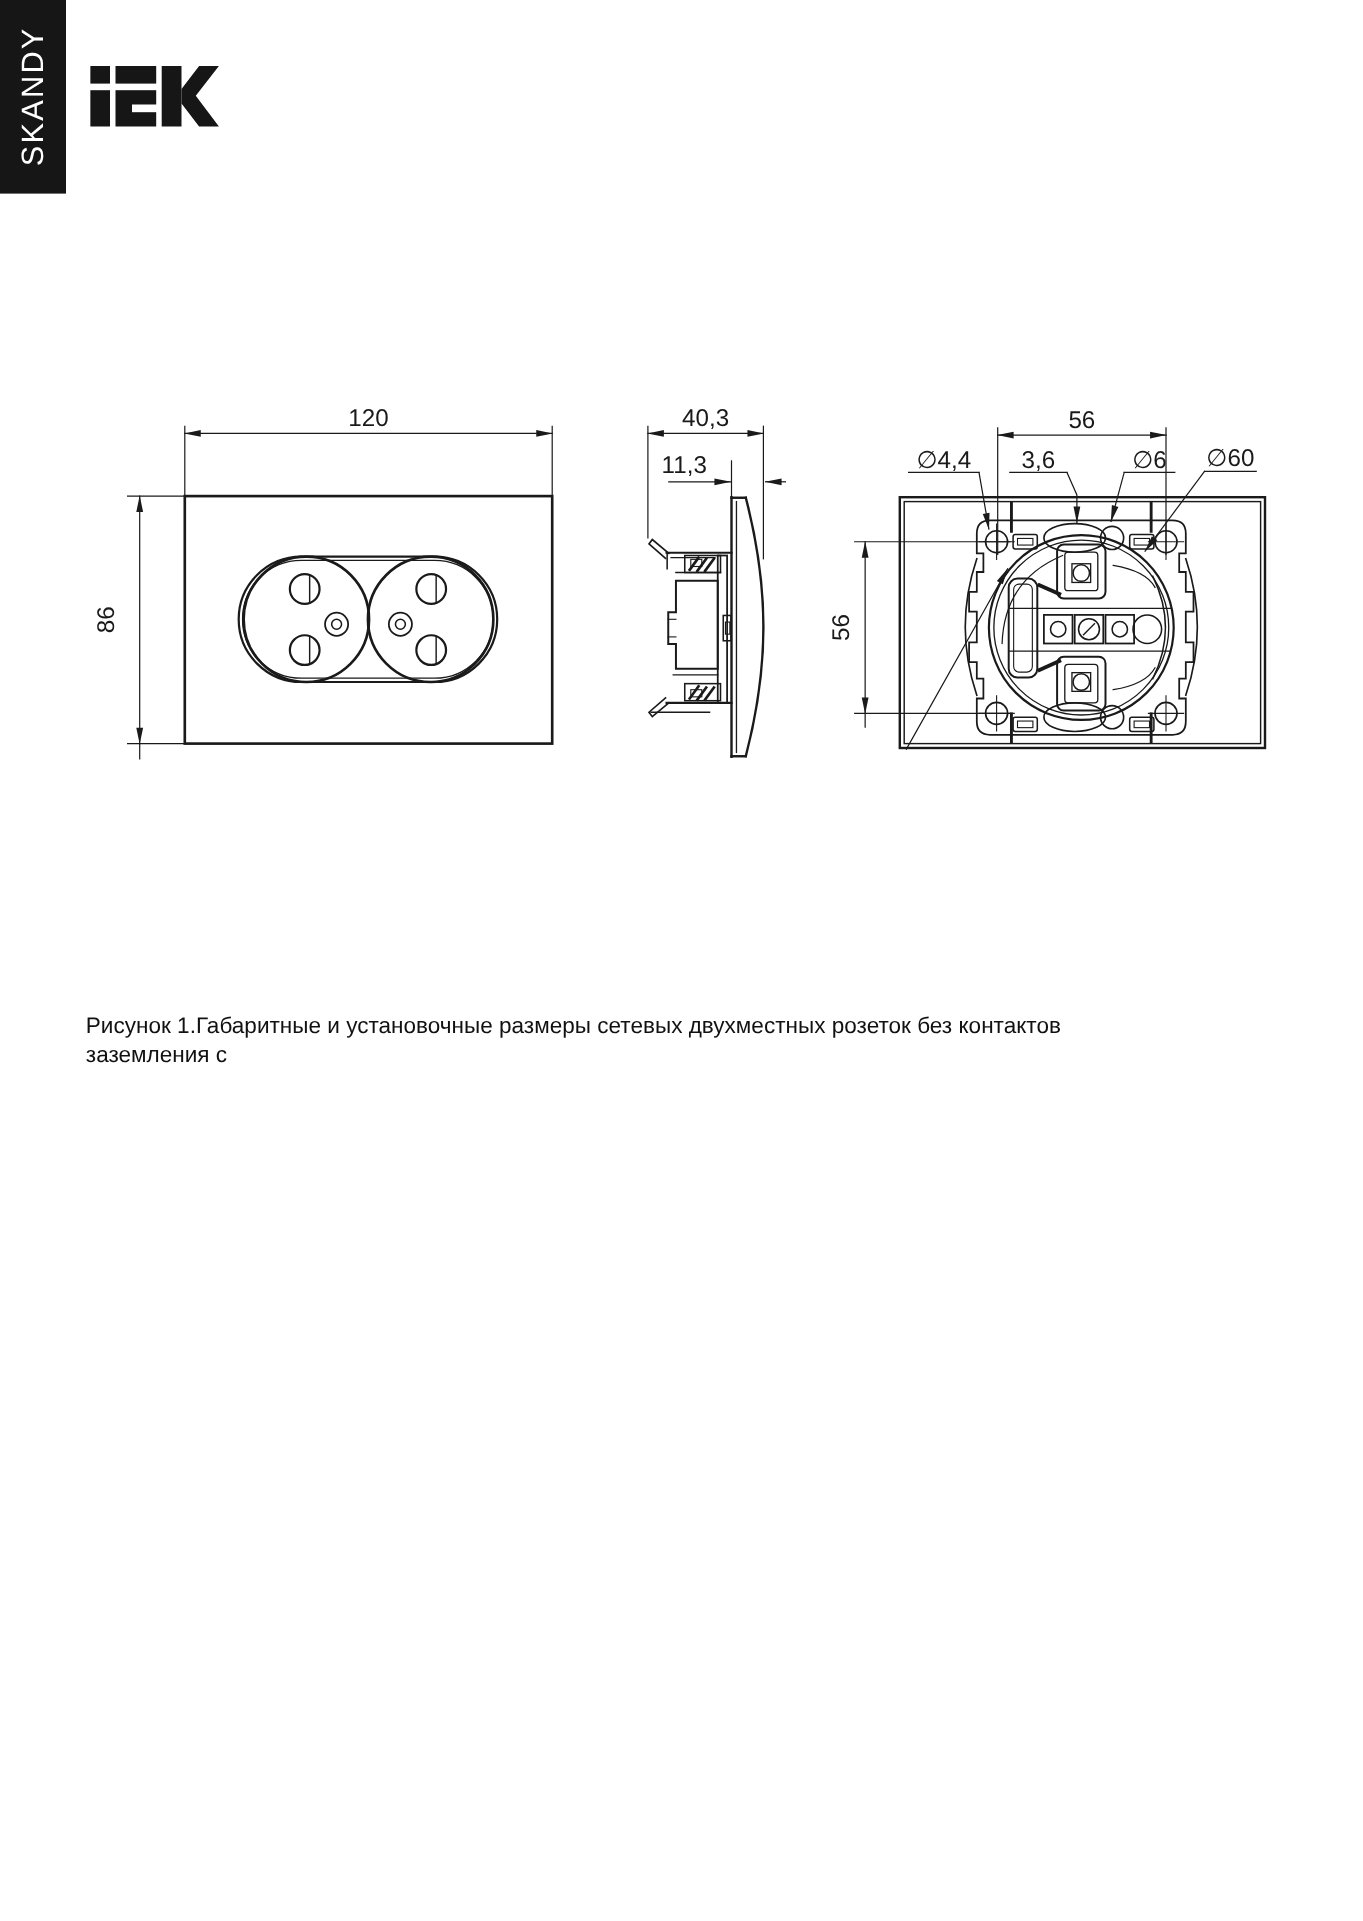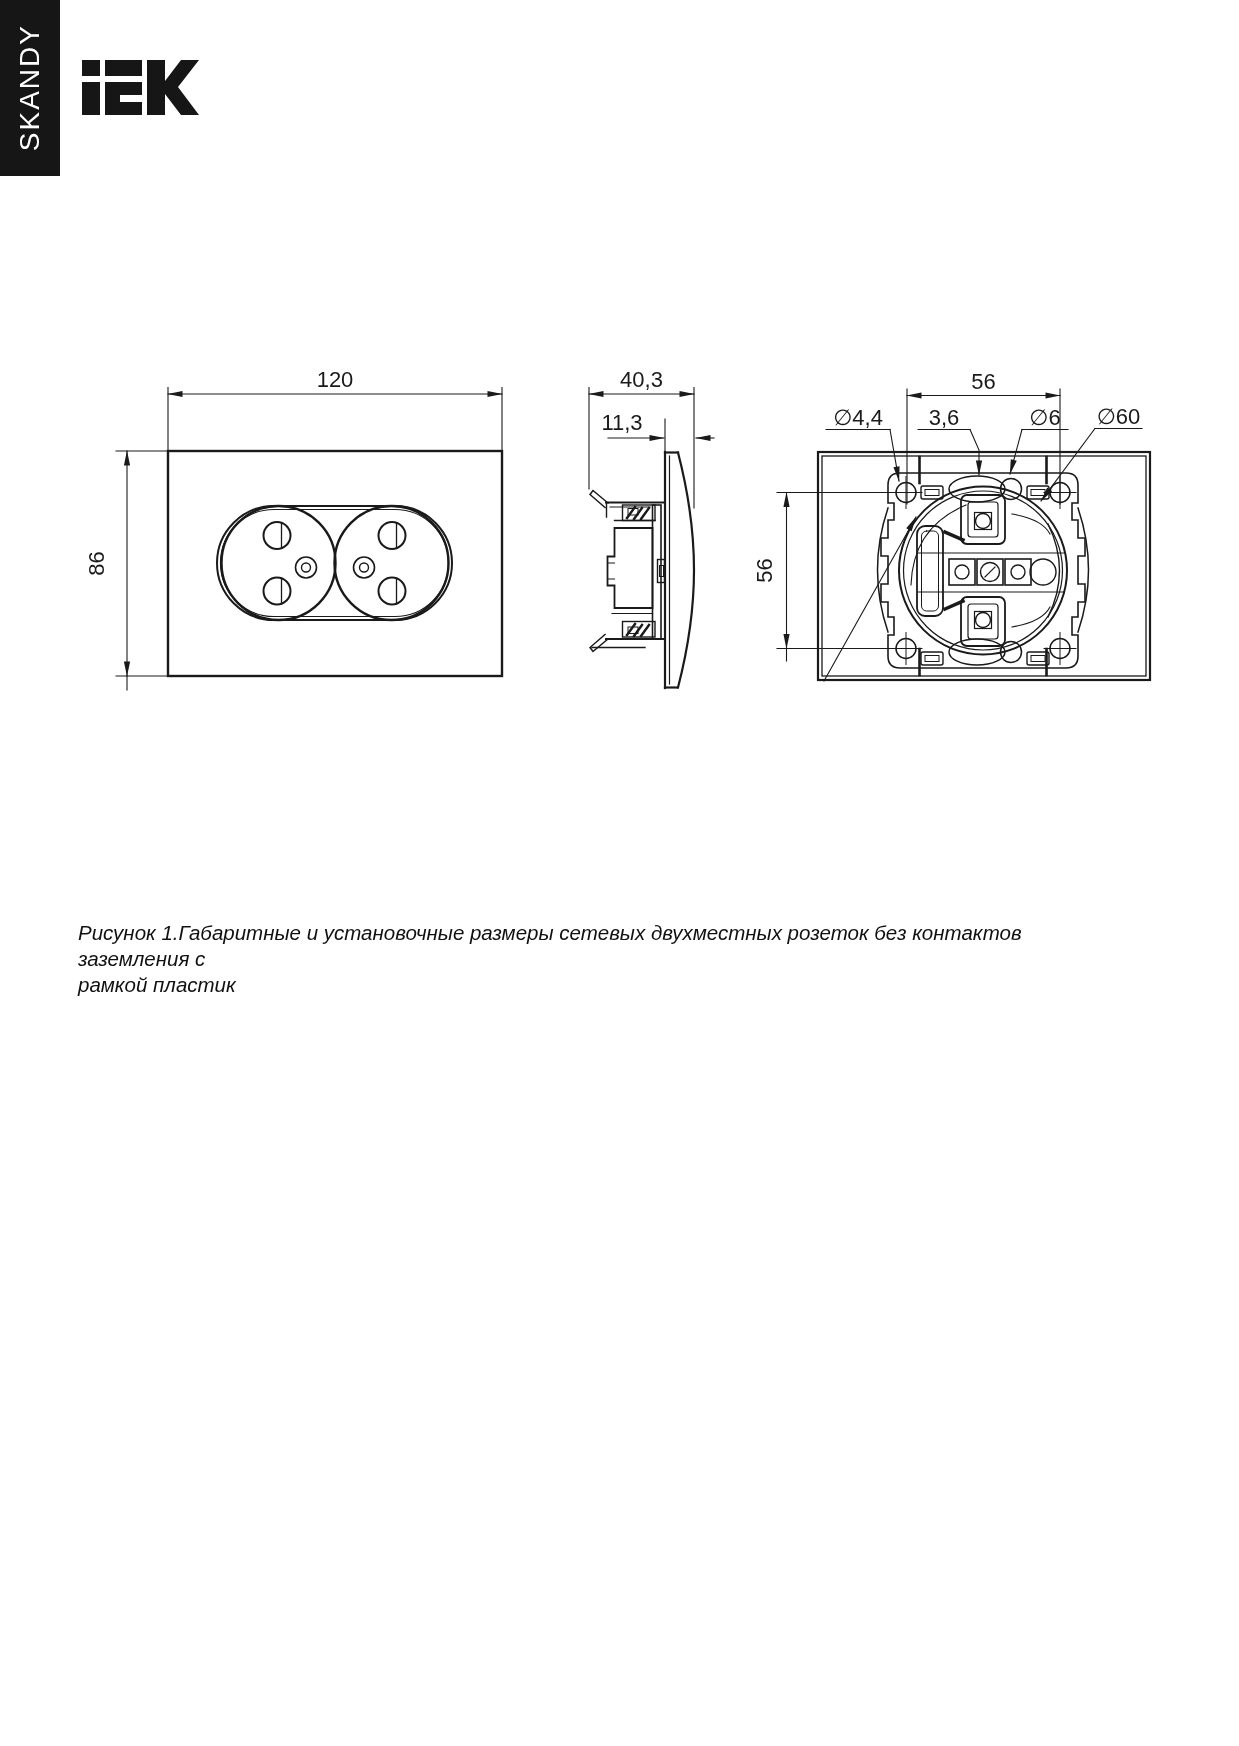--- a/index.html
+++ b/index.html
@@ -17,21 +17,21 @@
   }
   .logo-svg{position:absolute;left:82px;top:59px;}
   .drawing-svg{position:absolute;left:60px;top:330px;}
   .drawing-svg text{
     font-family:"Liberation Sans", sans-serif;font-size:22px;fill:#1a1a1a;
   }
   .caption{
     position:absolute;left:78px;top:920px;width:960px;
     font-size:20.5px;line-height:26px;color:#111111;
   }
-  .caption span{display:block;font-style:italic;}
+  .caption span{display:block;}
 </style>
 </head>
 <body>
 
 <div class="series-banner">
   <span>SKANDY</span>
 </div>
 
 <svg class="logo-svg" width="118" height="57" viewBox="0 0 118 57" aria-label="IEK">
   <g fill="#161616">
@@ -278,14 +278,13 @@
     </g>
     <text x="858" y="425" text-anchor="middle" stroke="none">∅4,4</text>
     <text x="944" y="425" text-anchor="middle" stroke="none">3,6</text>
     <text x="1045" y="425" text-anchor="middle" stroke="none">∅6</text>
     <text x="1118.5" y="424" text-anchor="middle" stroke="none">∅60</text>
   </g>
 </svg>
 
 <div class="caption">
   <span>Рисунок 1.Габаритные и установочные размеры сетевых двухместных розеток без контактов заземления с</span>
-  <span>рамкой пластик</span>
 </div>
 
 </body></html>

